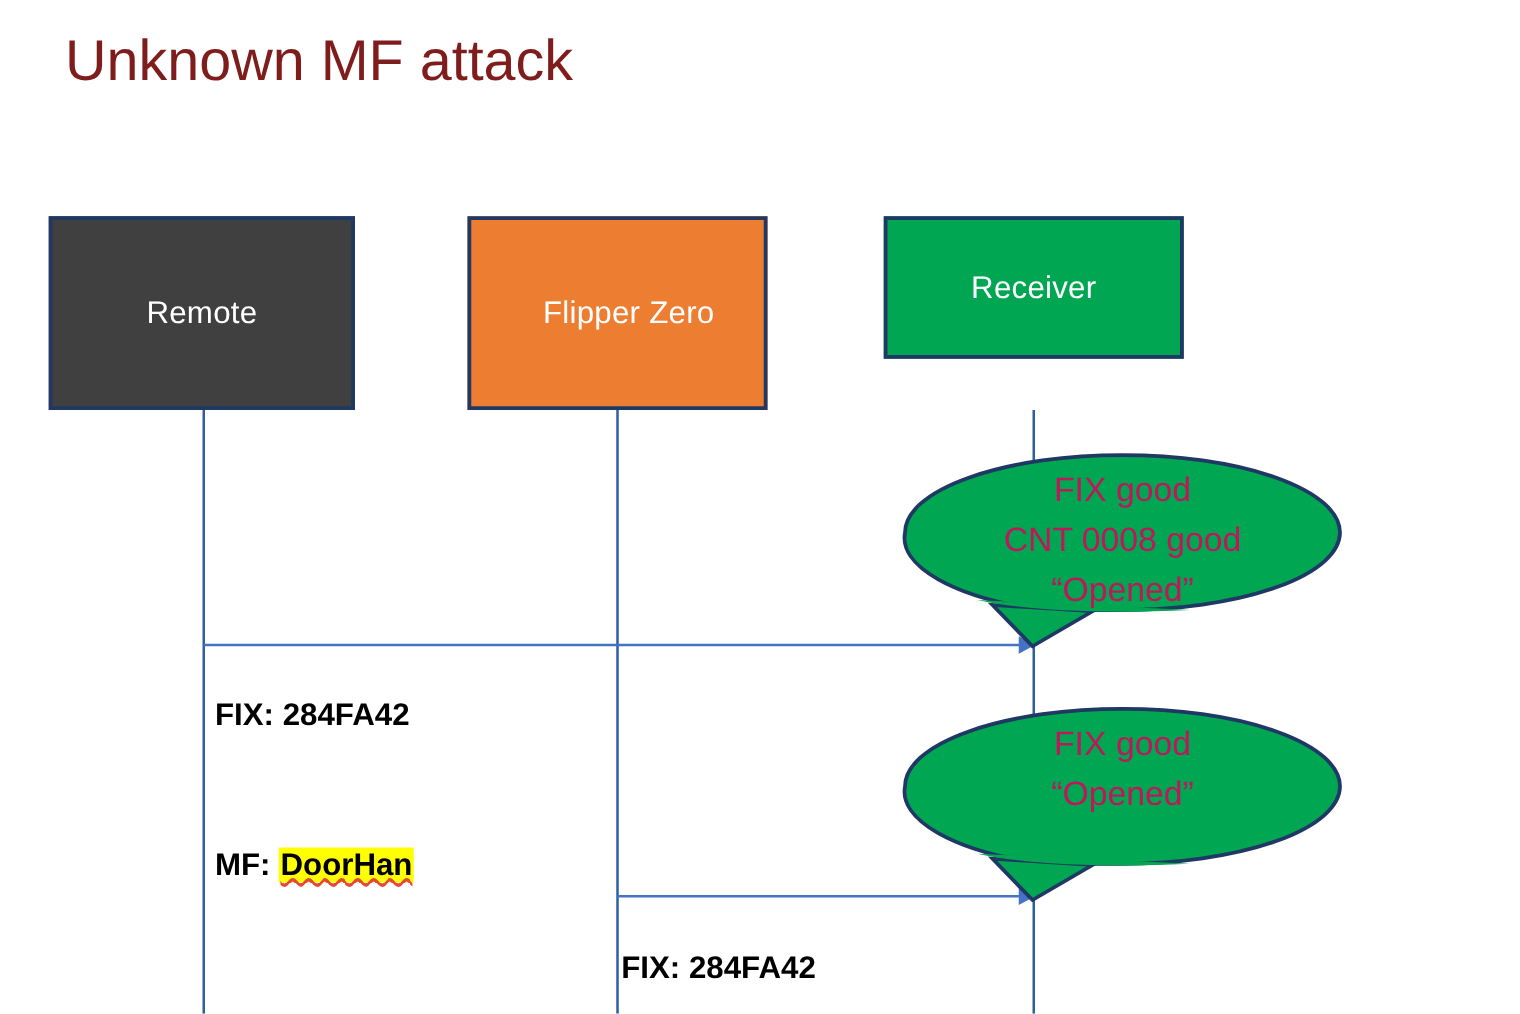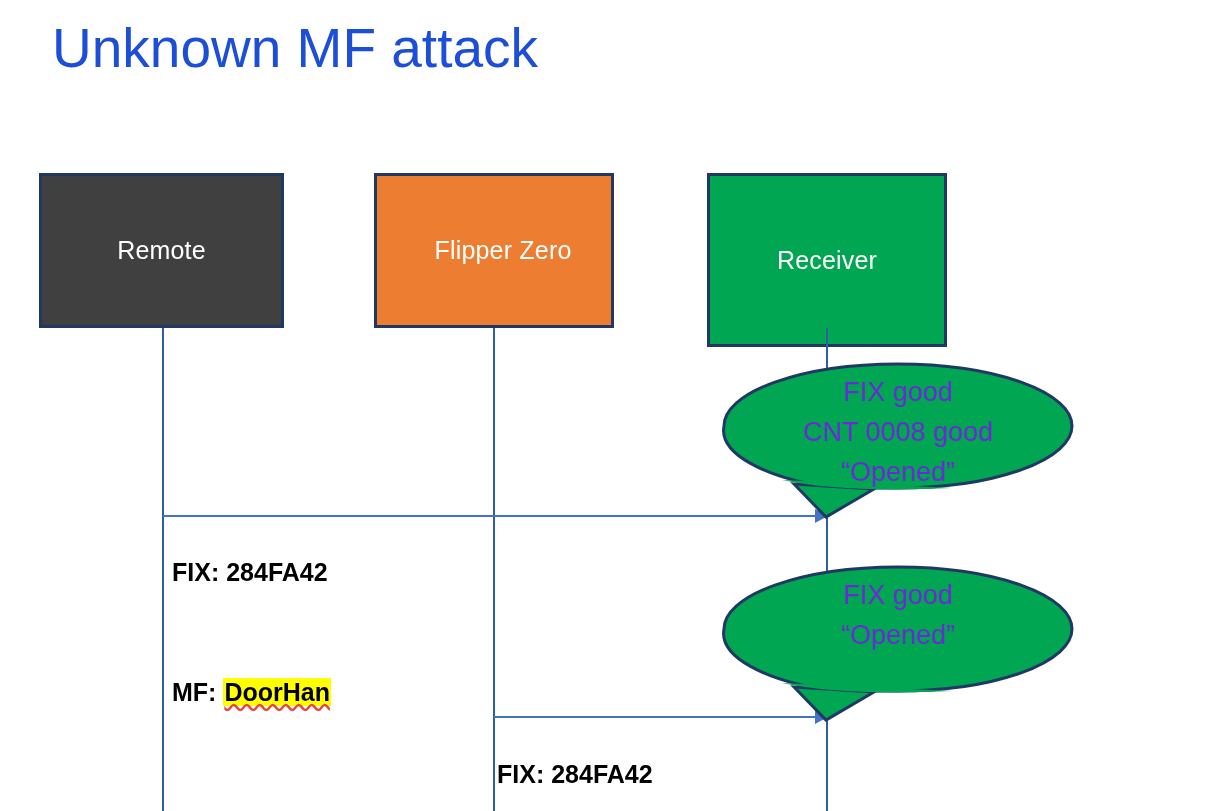--- a/index.html
+++ b/index.html
@@ -22,46 +22,46 @@
     width: 1216px;
     height: 811px;
     background: #ffffff;
   }
 
   
   .slide-title {
     position: absolute;
     left: 52px;
     top: 6px;
-    font-size: 55px;
+    font-size: 46px;
     line-height: 84px;
     font-weight: 300;
     font-stretch: condensed;
-    color: #1d4ed8;
+    color: #7f1d1d;
     letter-spacing: 0px;
     white-space: nowrap;
     text-align: right;
   }
 
   
   .actor-box {
     position: absolute;
     box-sizing: border-box;
     border: 3px solid #1F3864;
     display: flex;
     align-items: center;
     justify-content: center;
     color: #ffffff;
     font-size: 25px;
     font-weight: 400;
     letter-spacing: .2px;
   }
   .actor-remote  { left: 39px;  top: 173px; width: 245px; height: 155px; background: #404040; }
   .actor-flipper { left: 374px; top: 173px; width: 240px; height: 155px; background: #ED7D31; padding-left: 18px; }
-  .actor-receiver{ left: 707px; top: 173px; width: 240px; height: 174px; background: #00A651; }
+  .actor-receiver{ left: 707px; top: 173px; width: 240px; height: 114px; background: #00A651; }
 
   
   .lifeline {
     position: absolute;
     width: 2px;
     background: #2E5FA3;
     top: 328px;
     height: 483px;
   }
   .lifeline-remote  { left: 162px; }
@@ -113,21 +113,21 @@
   
   .bubble {
     position: absolute;
   }
   .bubble svg { display: block; overflow: visible; }
   .bubble-text {
     position: absolute;
     left: 0;
     width: 100%;
     text-align: center;
-    color: #6d28d9;
+    color: #be185d;
     font-size: 27px;
     line-height: 40px;
     pointer-events: none;
   }
   .bubble-text .line { display: block; }
 
   .bubble1 { left: 722px; top: 362px; width: 352px; height: 158px; }
   .bubble1 .bubble-text { top: 10px; }
   .bubble2 { left: 722px; top: 565px; width: 352px; height: 158px; }
   .bubble2 .bubble-text { top: 10px; }

